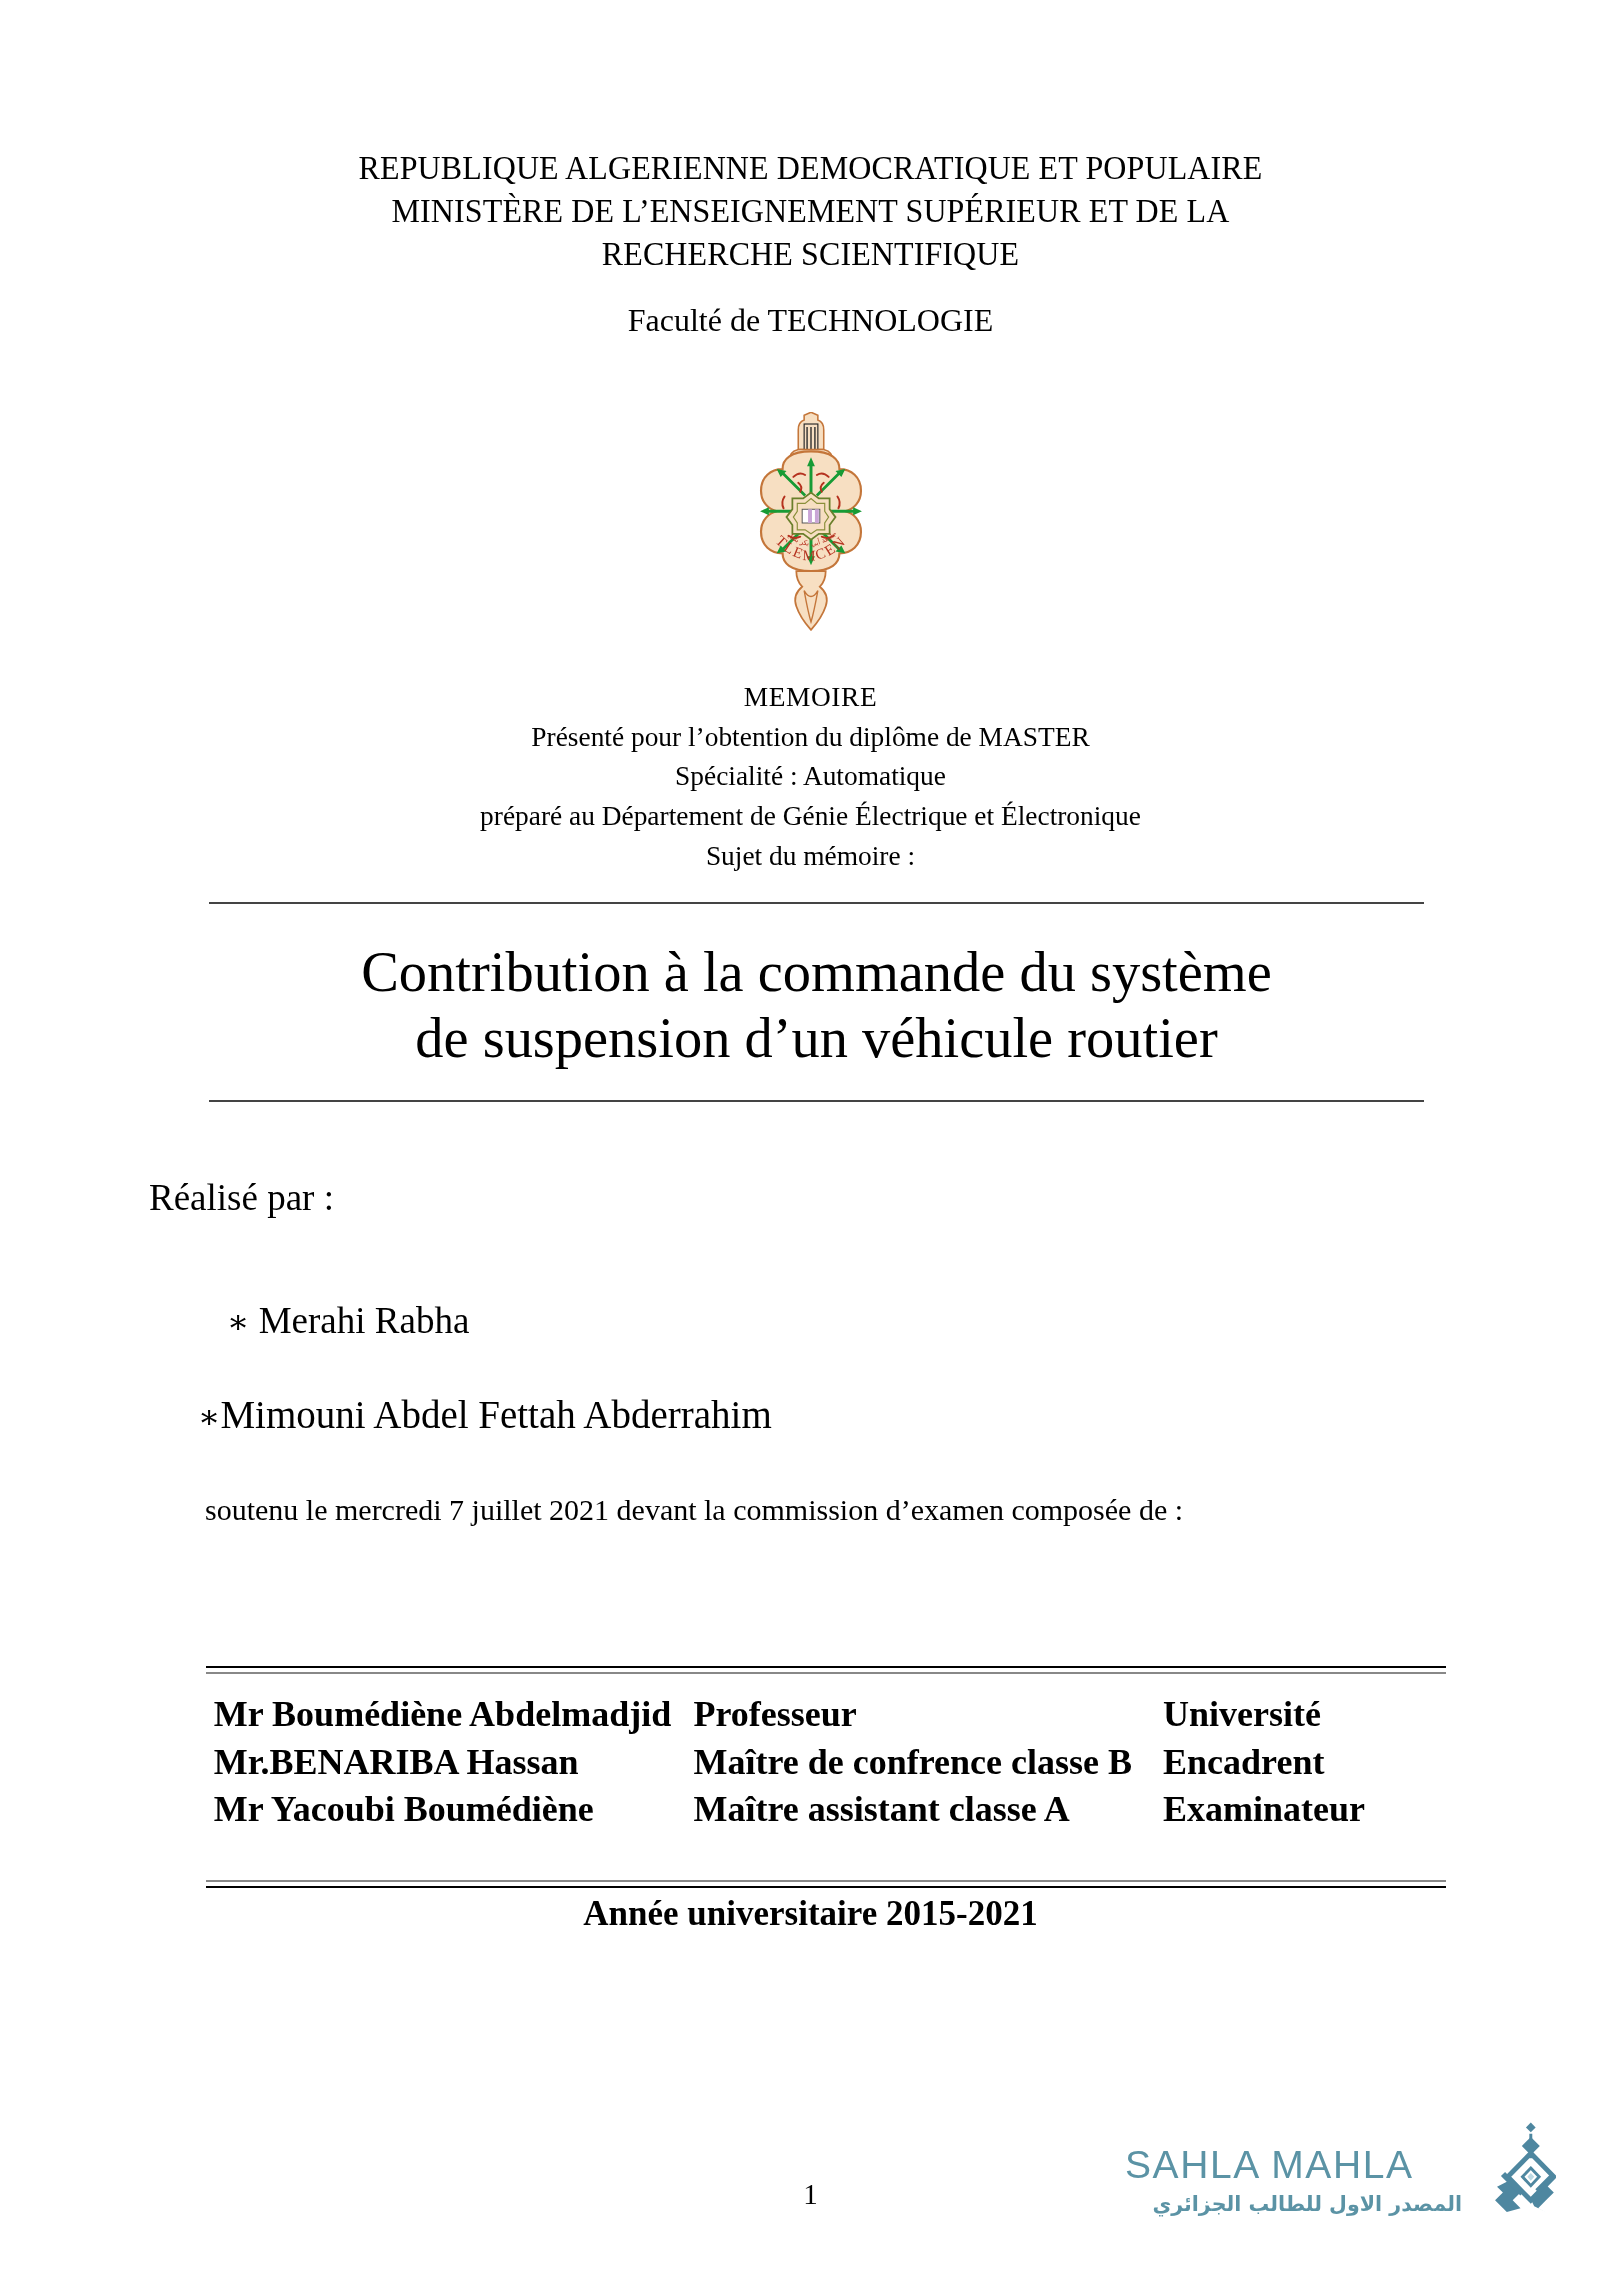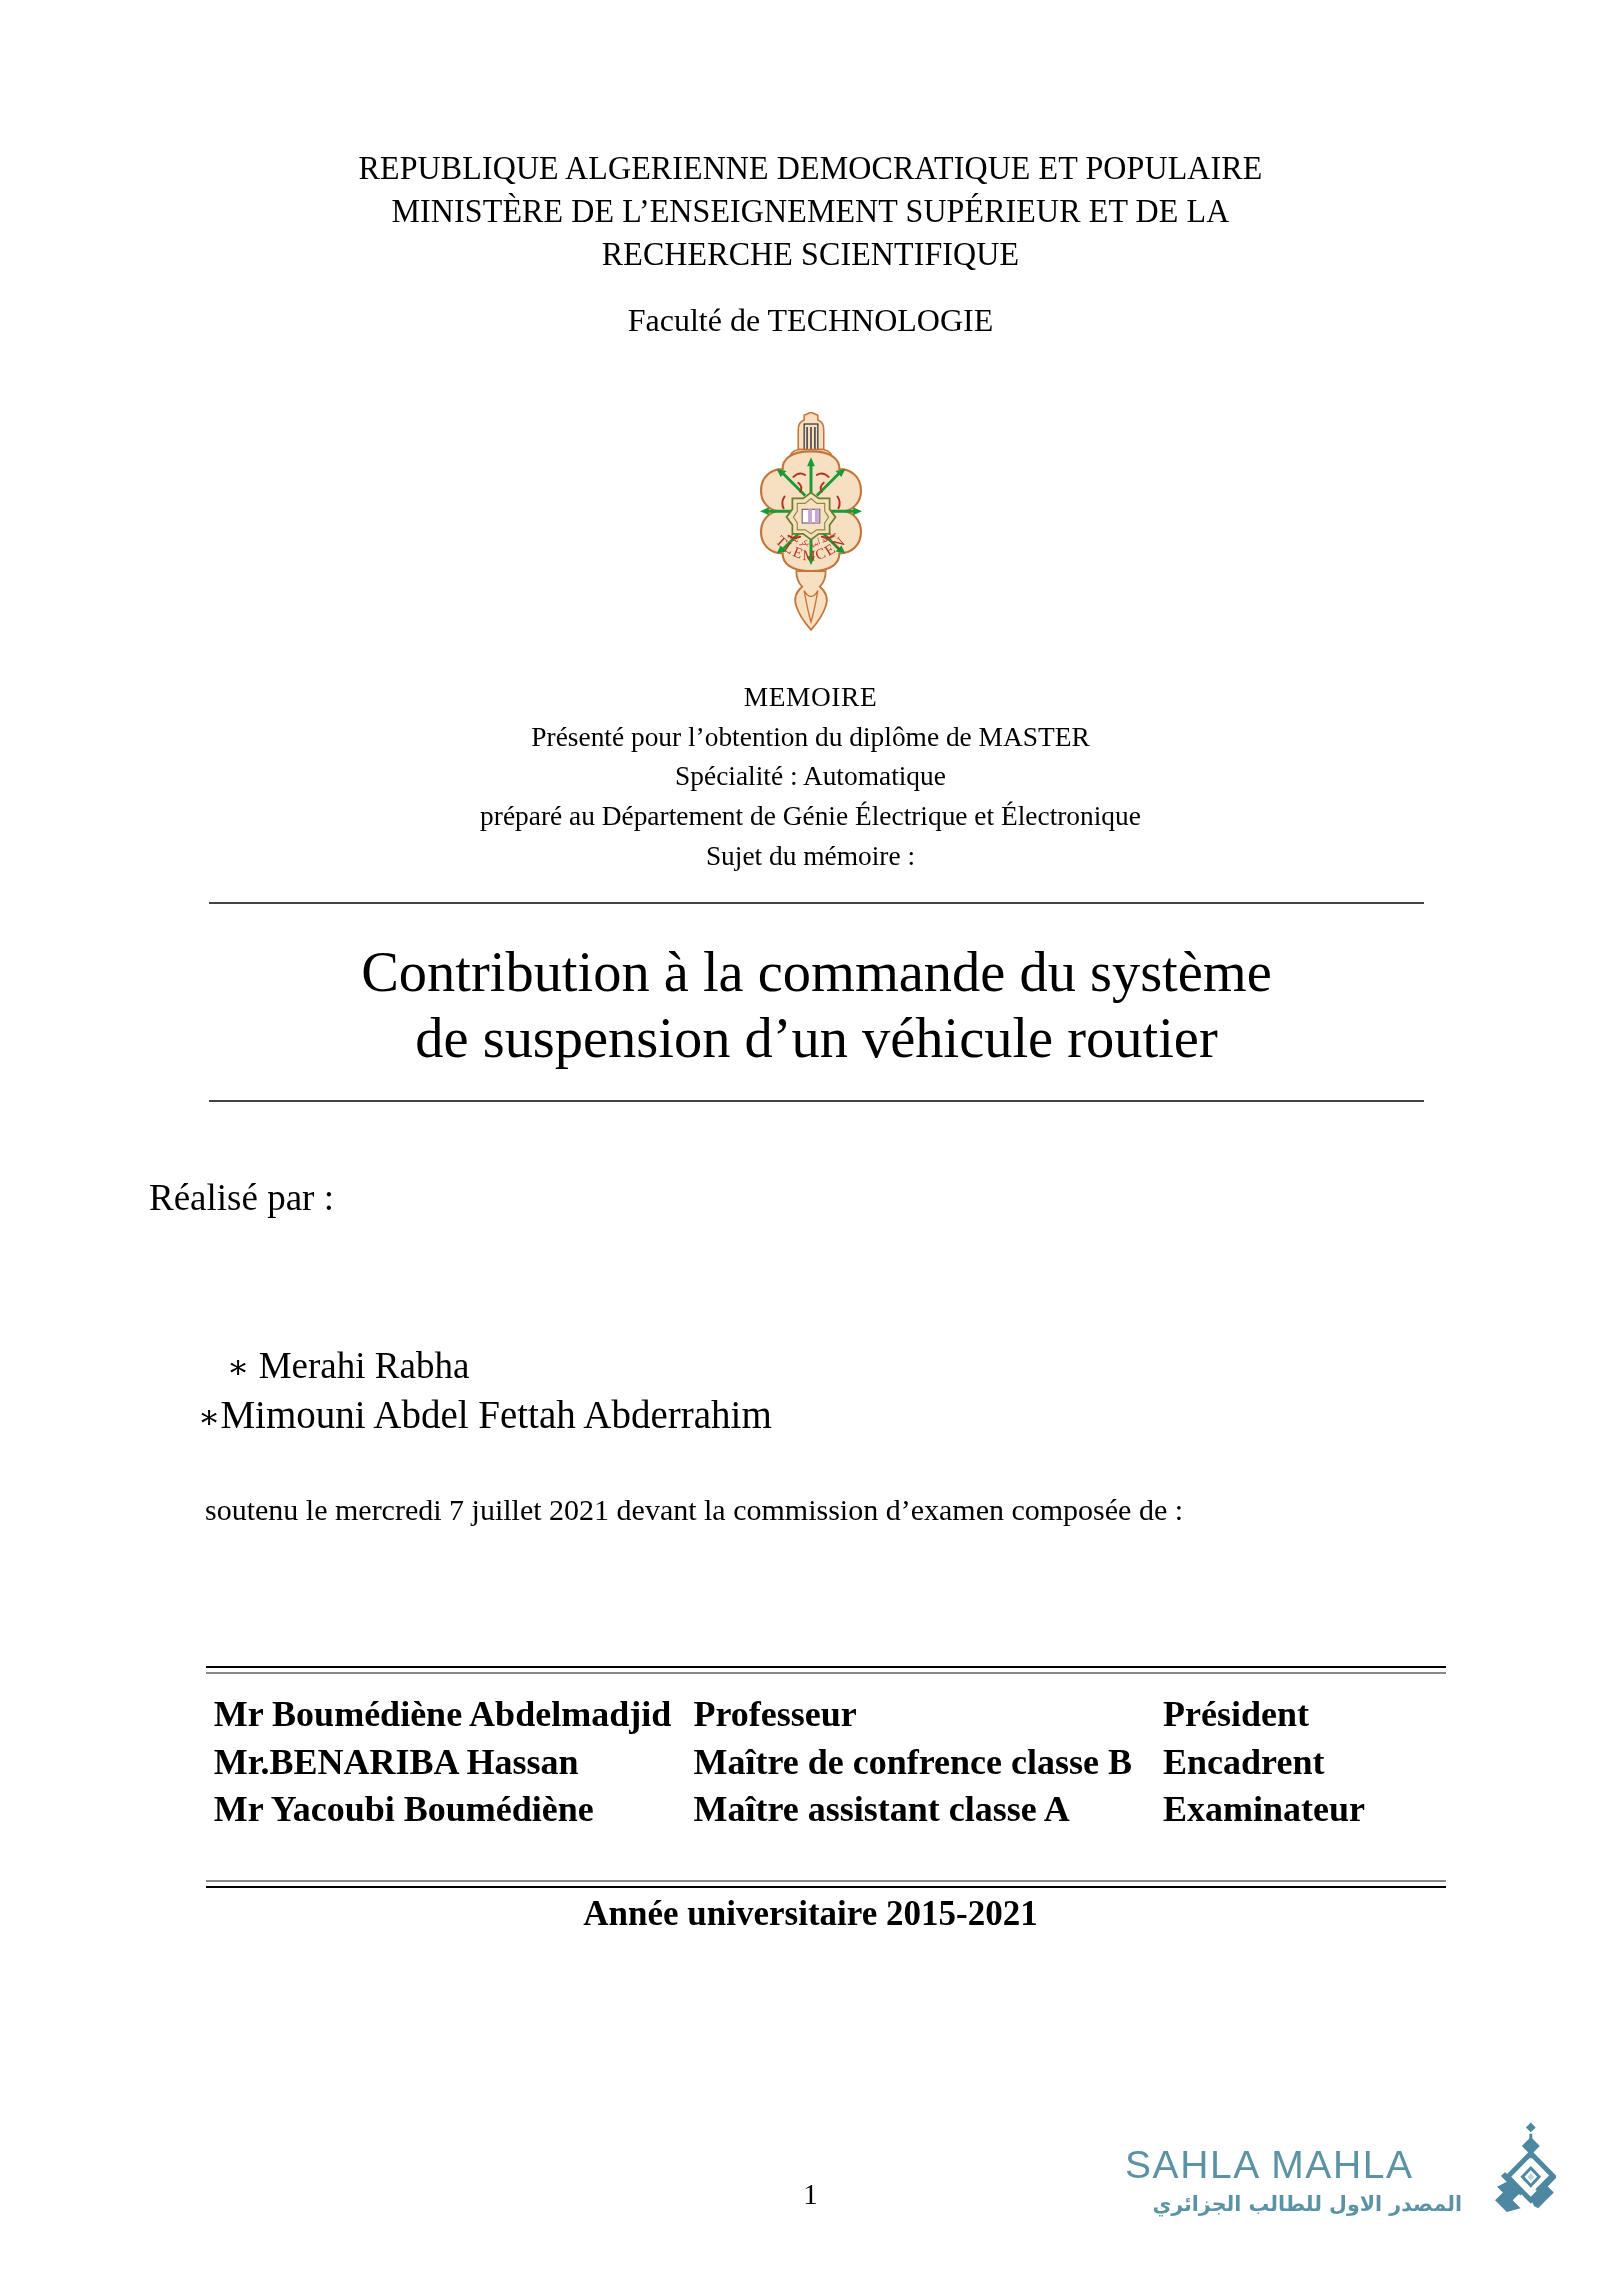--- a/index.html
+++ b/index.html
@@ -97,21 +97,21 @@
 
   
   .realise-label {
     position: absolute;
     top: 1176px;
     left: 149px;
     font-size: 37px;
   }
   .author-1 {
     position: absolute;
-    top: 1344px;
+    top: 1299px;
     left: 227px;
     font-size: 37px;
     white-space: nowrap;
   }
   .author-2 {
     position: absolute;
     top: 1392px;
     left: 198px;
     font-size: 39px;
     white-space: nowrap;
@@ -341,21 +341,21 @@
 
   <div class="soutenu">soutenu le mercredi 7 juillet 2021 devant la commission d’examen composée de :</div>
 
   <div class="jury-section">
     <div class="double-rule-top"></div>
     <table class="jury">
       <tbody>
         <tr>
           <td class="c-name">Mr Boumédiène Abdelmadjid</td>
           <td class="c-grade">Professeur</td>
-          <td class="c-role">Président</td>
+          <td class="c-role">Université</td>
         </tr>
         <tr>
           <td class="c-name">Mr.BENARIBA Hassan</td>
           <td class="c-grade">Maître de confrence classe B</td>
           <td class="c-role">Encadrent</td>
         </tr>
         <tr>
           <td class="c-name">Mr Yacoubi Boumédiène</td>
           <td class="c-grade">Maître assistant classe A</td>
           <td class="c-role">Examinateur</td>

